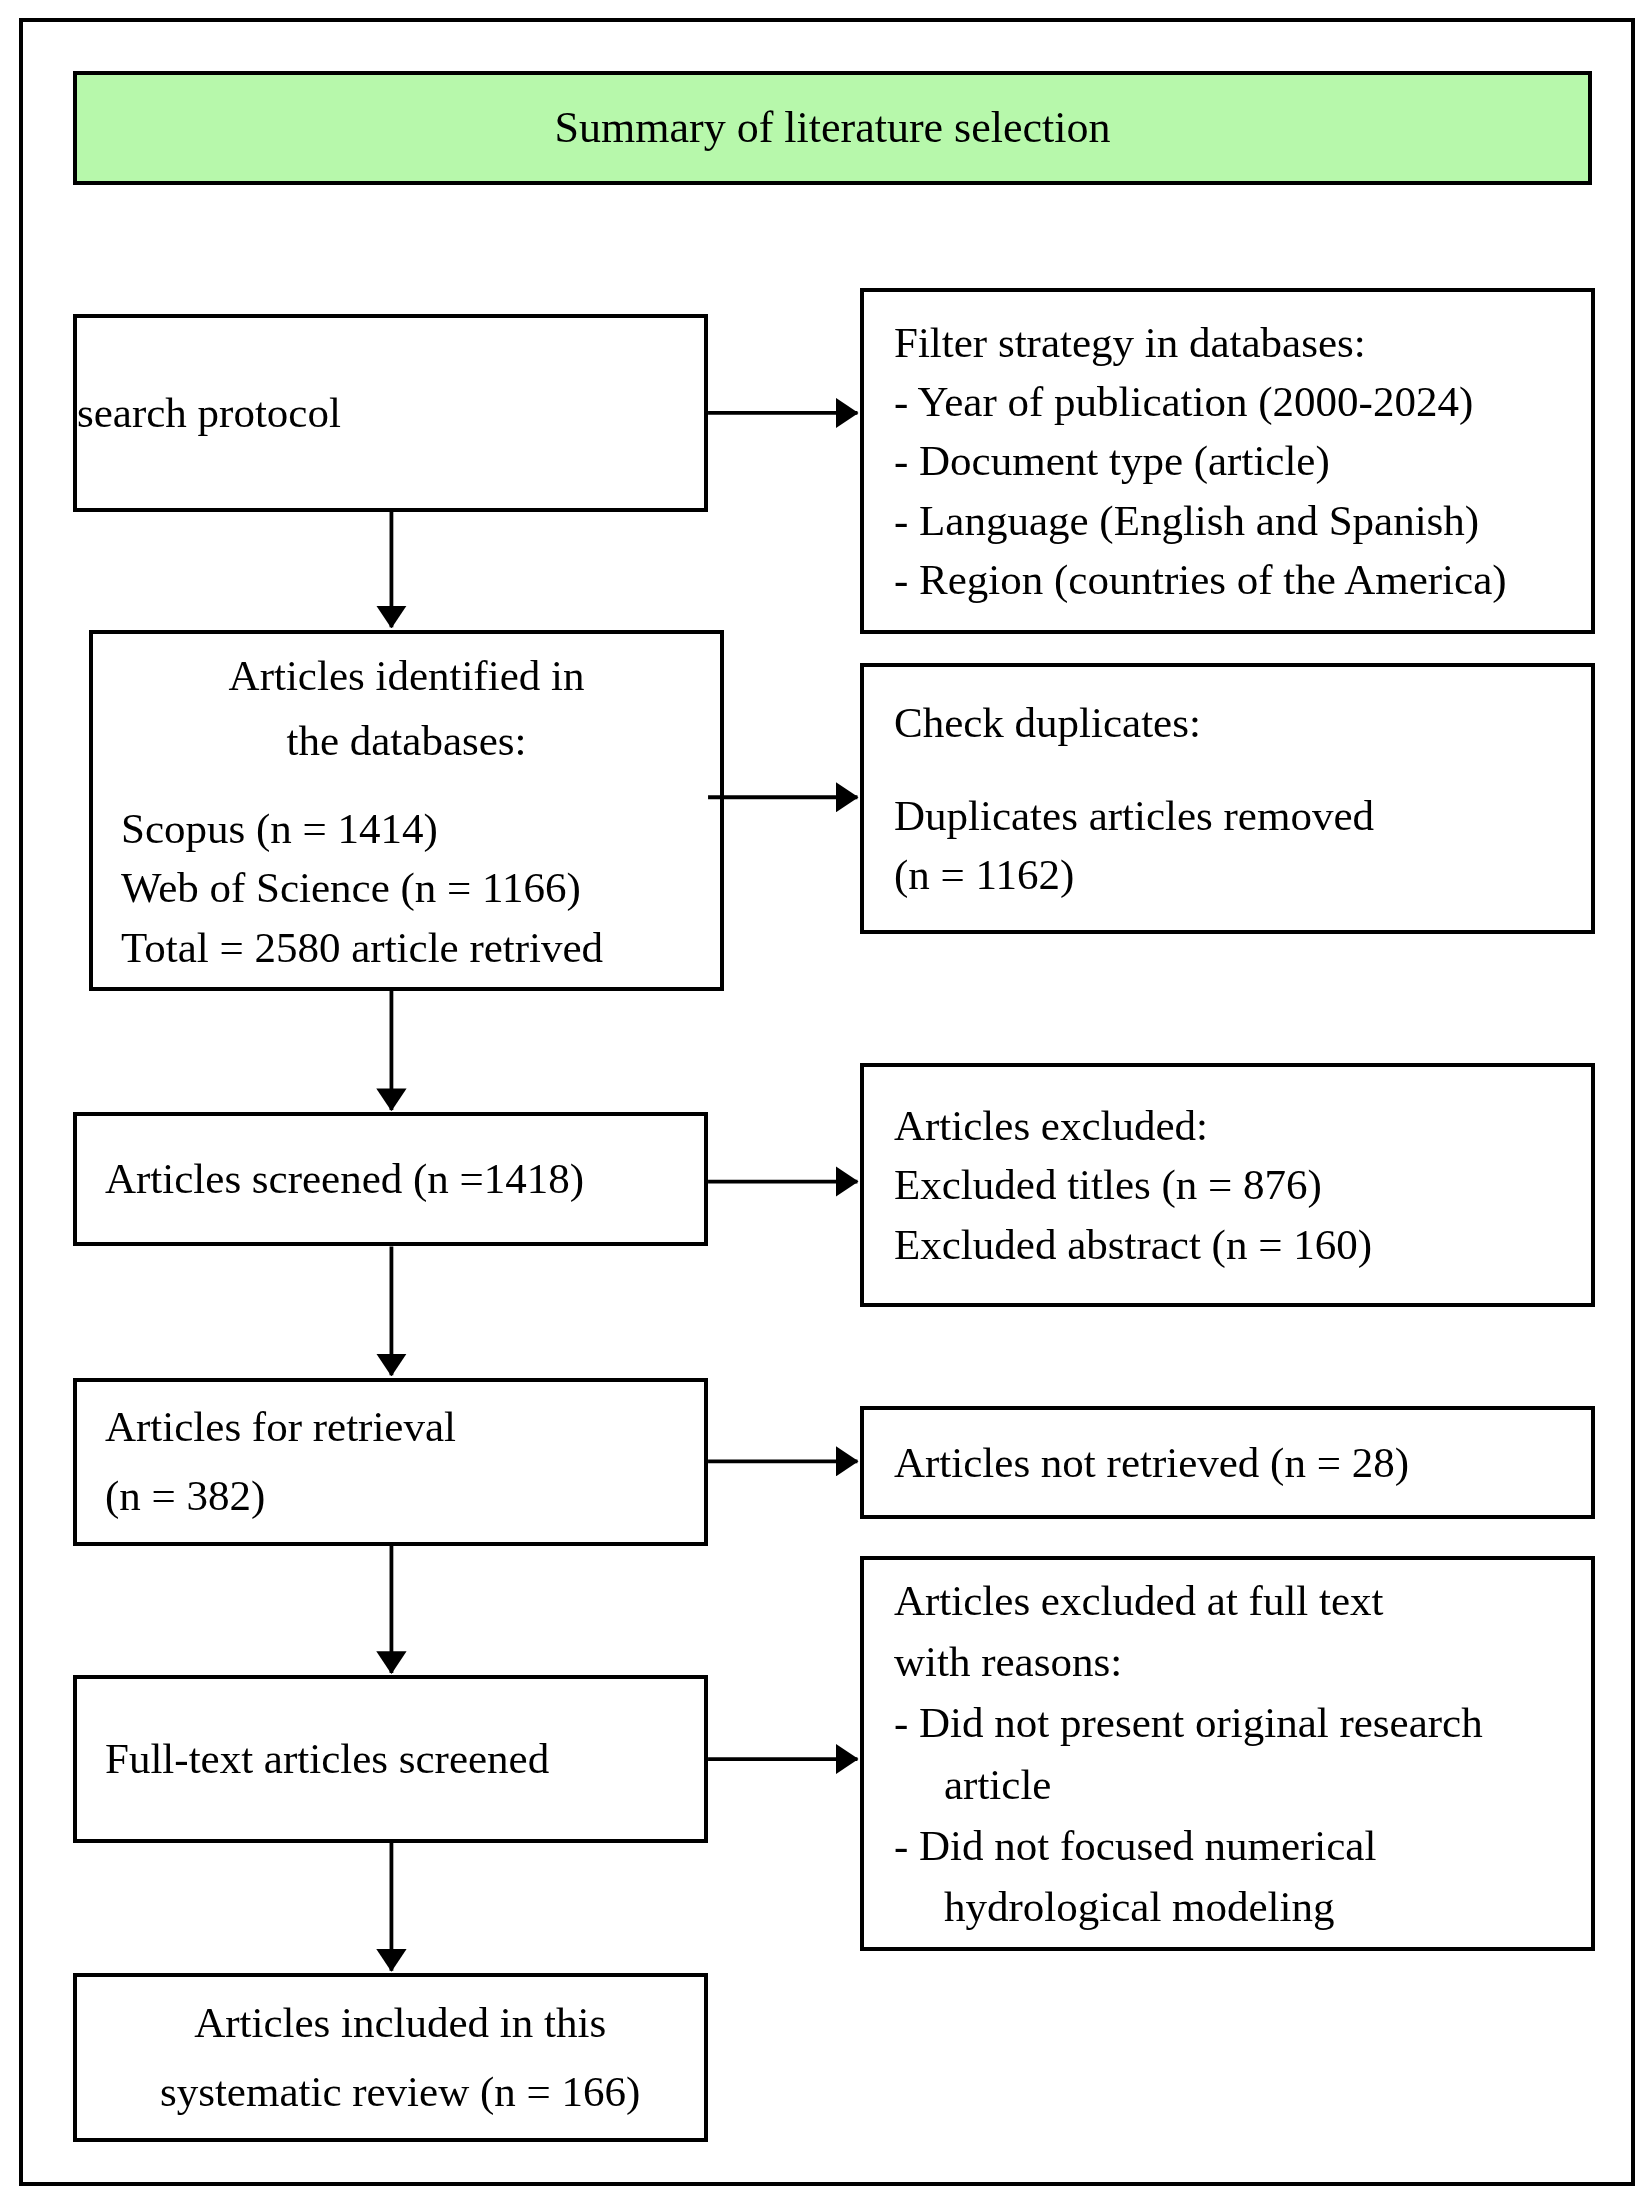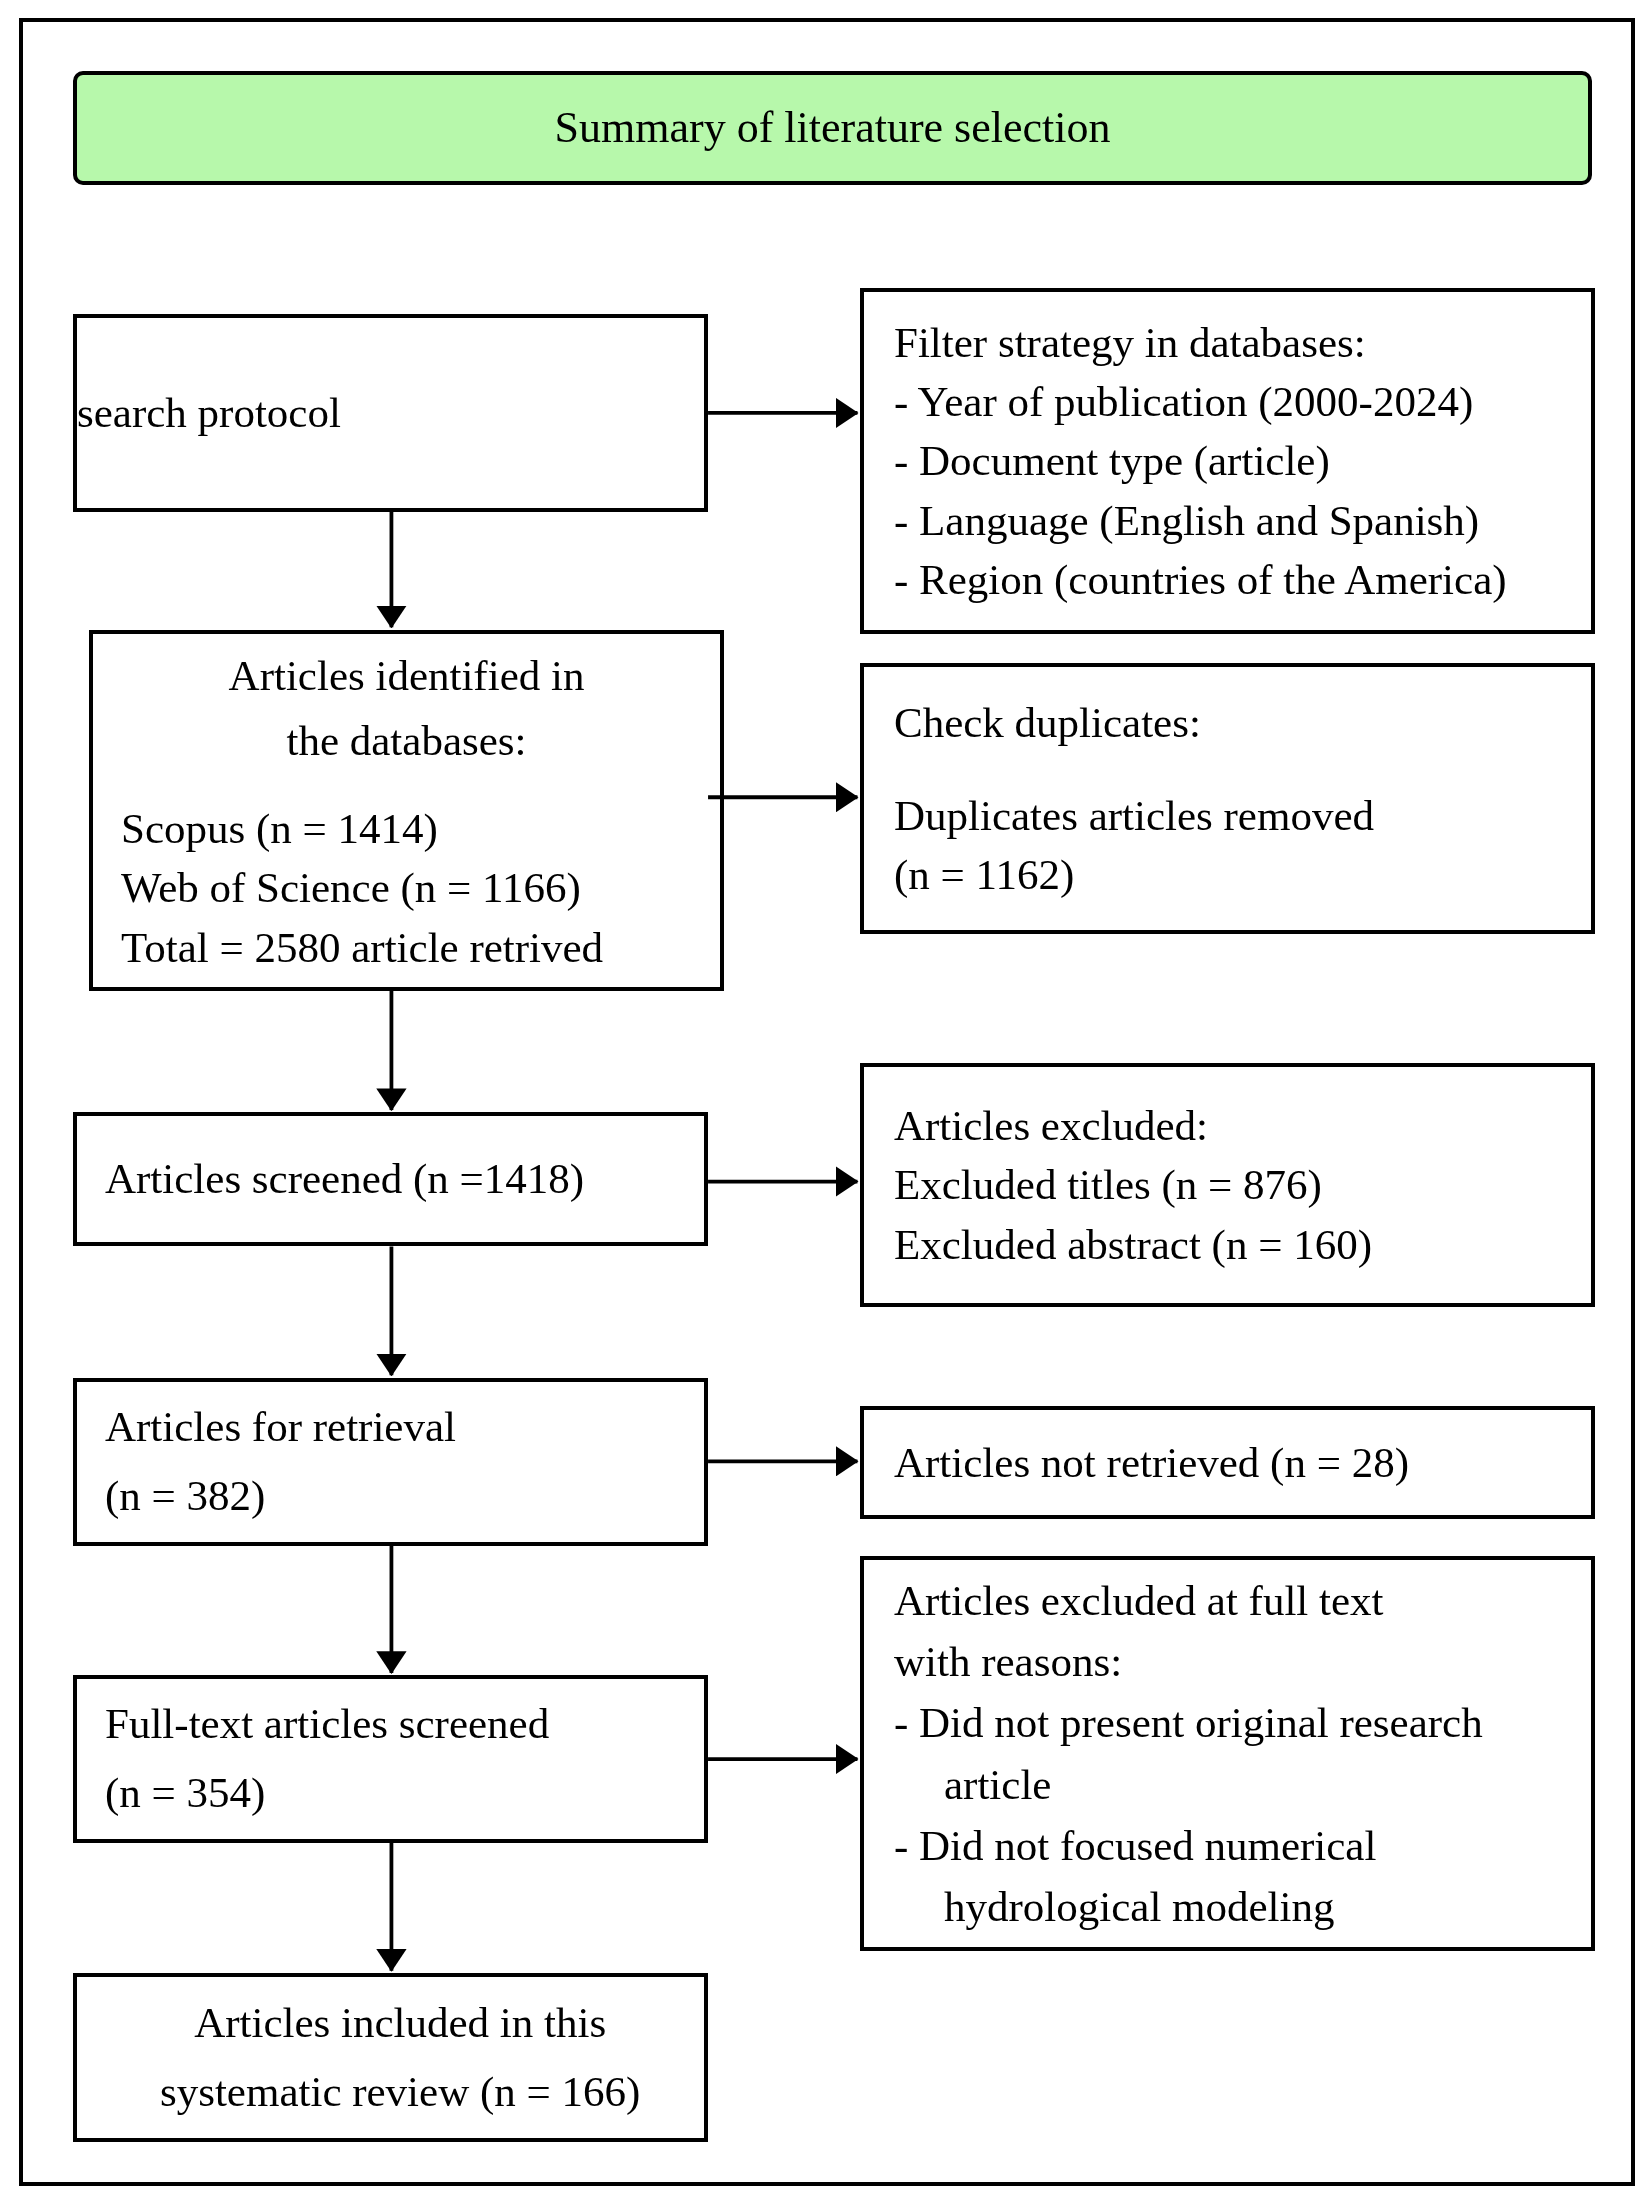--- a/index.html
+++ b/index.html
@@ -30,21 +30,20 @@
   }
   .line { display: block; white-space: nowrap; line-height: 1.38; }
   .center-text { align-items: flex-start; text-align: center; }
   .roomy .line { line-height: 1.6; }
   .pad-left { padding-left: 28px; padding-right: 8.7px; }
   .r-pad { padding-left: 30px; padding-right: 8.7px; }
   .title-box {
     left: 73px; top: 71px; width: 1519px; height: 114px;
     align-items: center; justify-content: center; text-align: center;
     font-size: 44px;
-    border-radius: 10px;
   }
   
   .lbox { left: 73px; width: 635px; }
   .box-search    { top: 314px;  height: 198px; }
   .box-identified{ top: 630px; height: 361px; justify-content: center; margin-left: 16px; }
   .box-screened  { top: 1112px; height: 134px; }
   .box-retrieval { top: 1378px; height: 168px; }
   .box-fulltext  { top: 1675px; height: 168px; }
   .box-included  { top: 1973px; height: 169px; align-items: center; }
   
@@ -94,21 +93,20 @@
     <span class="line">Articles screened (n =1418)</span>
   </div>
 
   <div class="box lbox box-retrieval roomy pad-left">
     <span class="line">Articles for retrieval</span>
     <span class="line">(n = 382)</span>
   </div>
 
   <div class="box lbox box-fulltext roomy pad-left">
     <span class="line">Full-text articles screened</span>
-    <span class="line">(n = 354)</span>
   </div>
 
   <div class="box lbox box-included roomy pad-left">
     <span class="line">Articles included in this</span>
     <span class="line">systematic review (n = 166)</span>
   </div>
 
   <div class="box rbox box-filter r-pad">
     <span class="line">Filter strategy in databases:</span>
     <span class="line">- Year of publication (2000-2024)</span>

